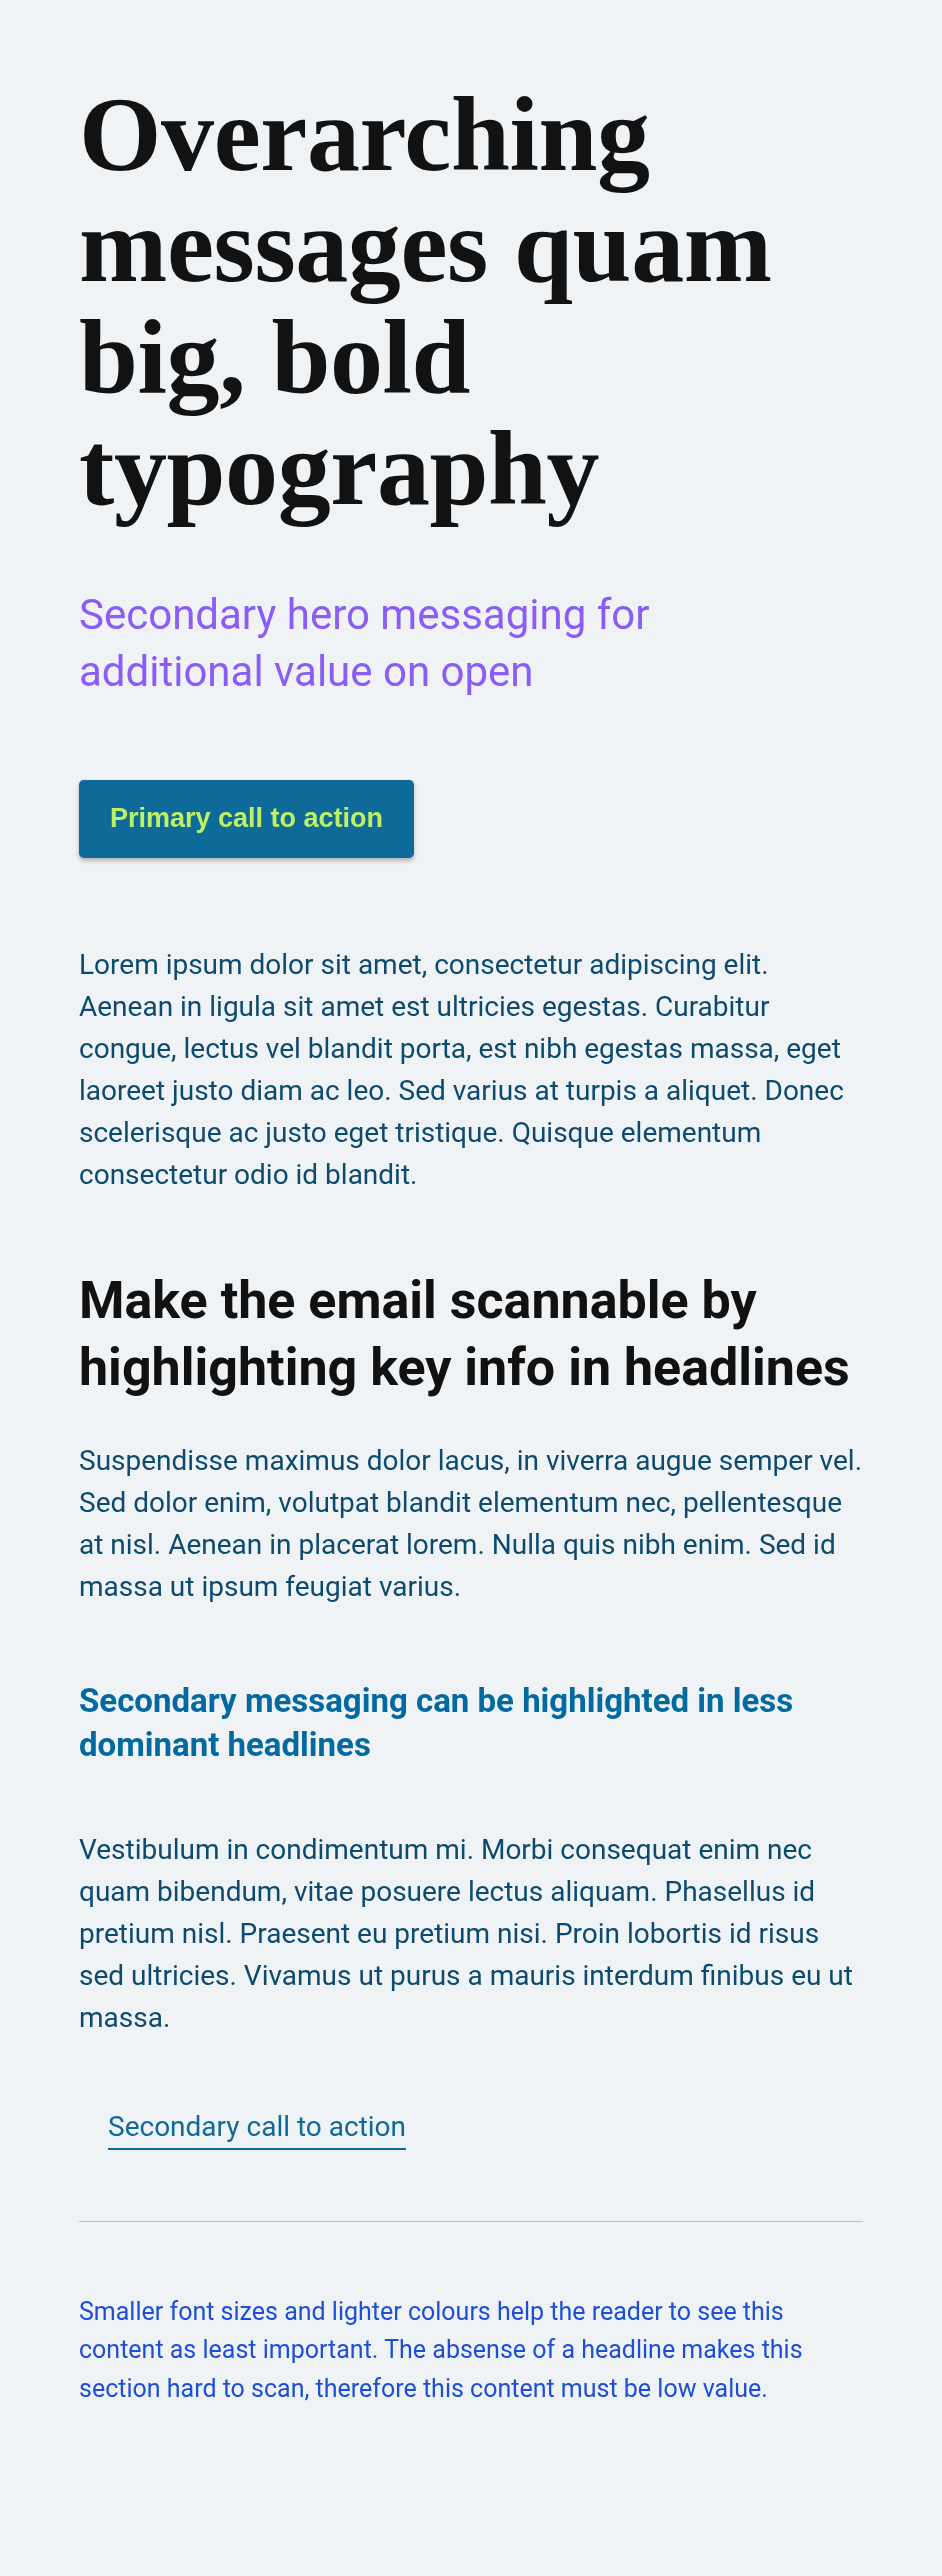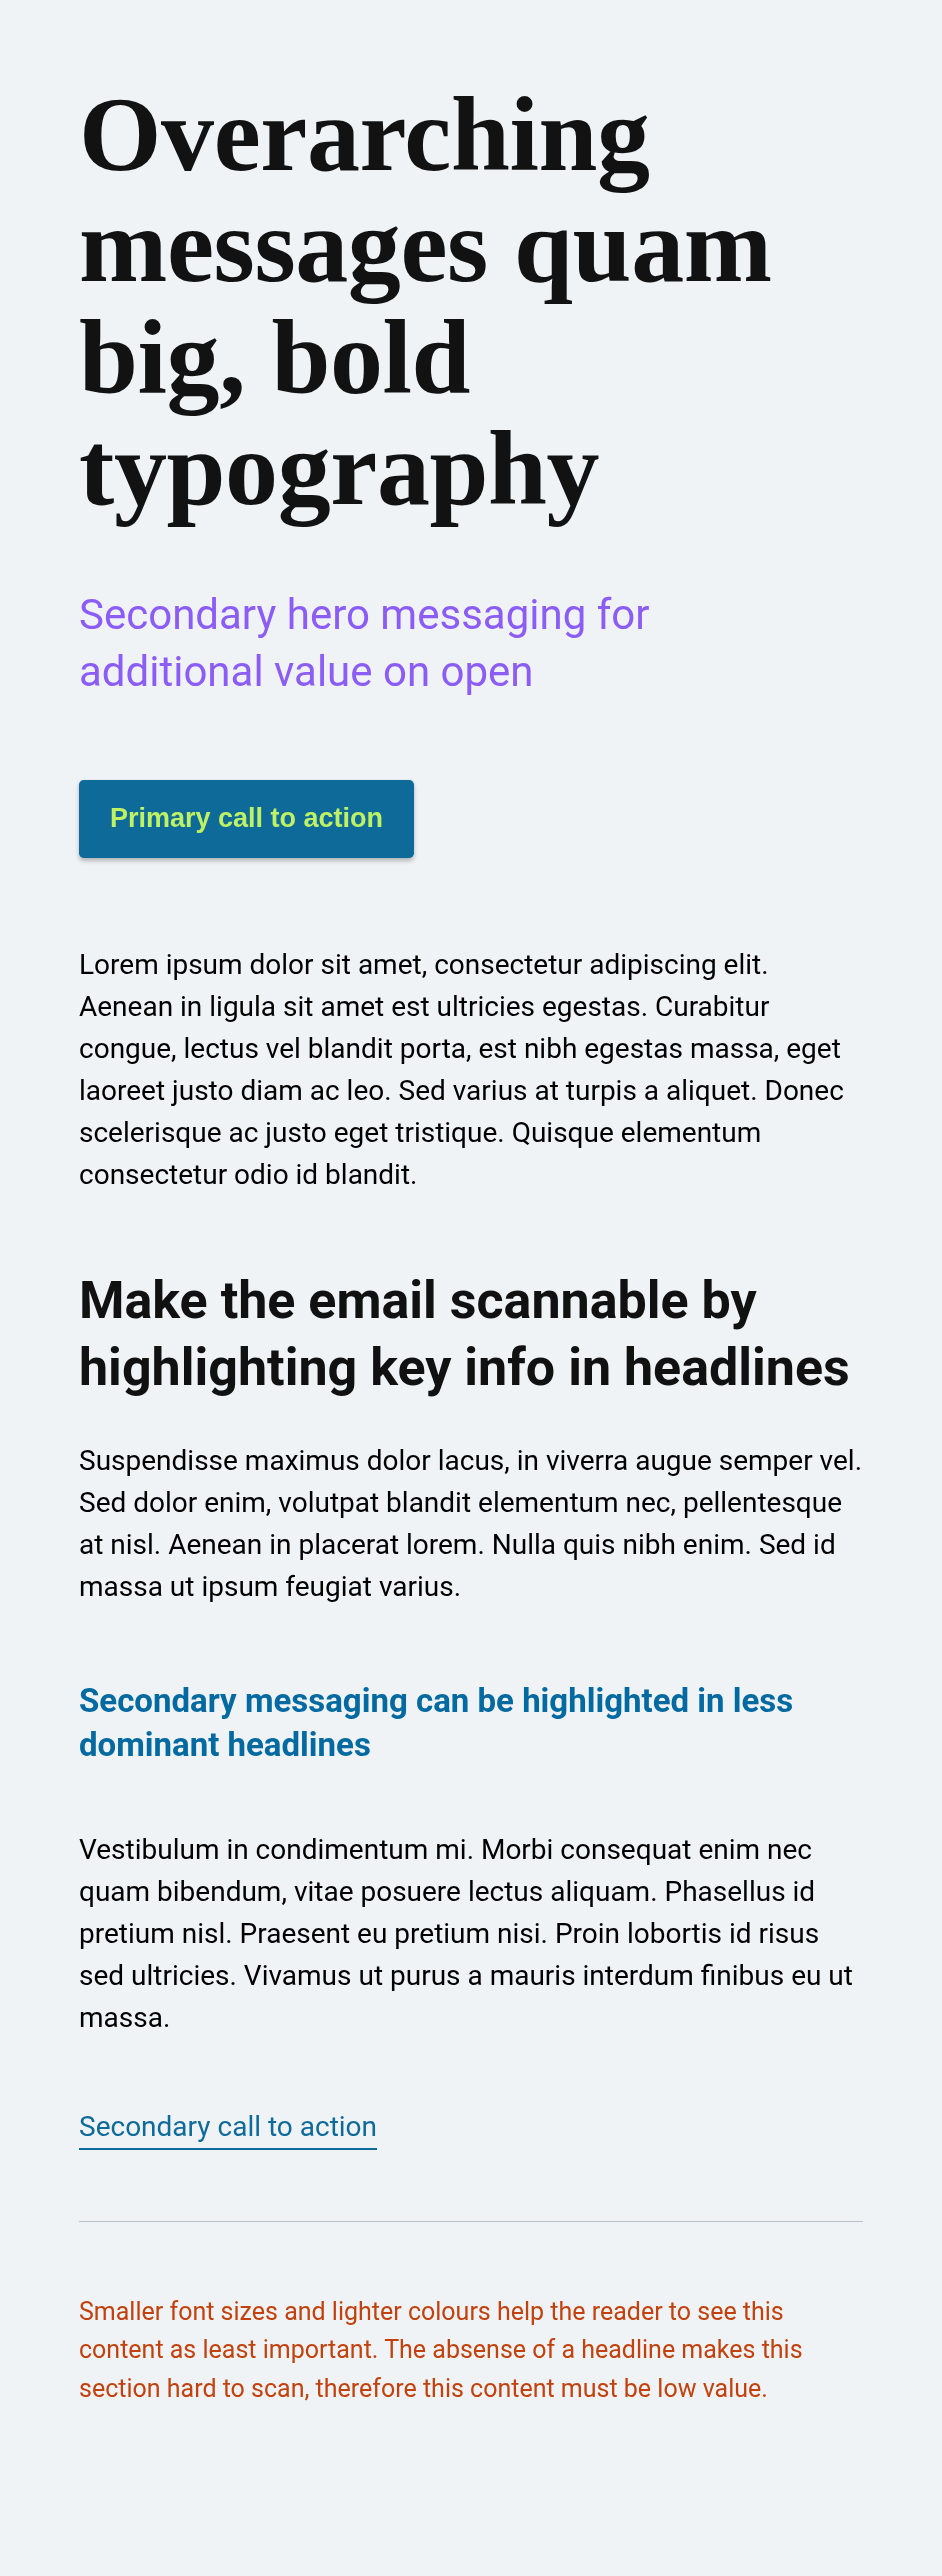--- a/index.html
+++ b/index.html
@@ -40,21 +40,21 @@
     padding: 23.6px 31px;
     border: none;
     border-radius: 4.7px;
     cursor: pointer;
     box-shadow: 0 2.4px 4.7px rgba(0,0,0,0.25);
     margin-bottom: 86px;
   }
   .body-text {
     font-size: 28px;
     line-height: 1.5;
-    color: #000000;
+    color: #0c4a6e;
     margin-bottom: 71px;
     max-width: 793px;
   }
   .section-heading {
     font-size: 52px;
     font-weight: 700;
     line-height: 1.3;
     color: #111;
     margin-bottom: 38px;
     max-width: 793px;
@@ -69,30 +69,31 @@
   }
   .secondary-link {
     display: inline-block;
     font-size: 28px;
     color: #0e6a99;
     text-decoration: none;
     border-bottom: 2.4px solid #0e6a99;
     padding-bottom: 4.7px;
     cursor: pointer;
     margin-bottom: 71px;
+    margin-left: 29px;
   }
   .divider {
     border: none;
     border-top: 0.8px solid #b8c2cc;
     margin-bottom: 71px;
   }
   .footer-note {
     font-size: 25px;
     line-height: 1.55;
-    color: #c2410c;
+    color: #1d4ed8;
     max-width: 770px;
   }
 </style>
 </head>
 <body>
 
 
 
 <h1 class="hero-title">Overarching messages quam big, bold typography</h1>
 

